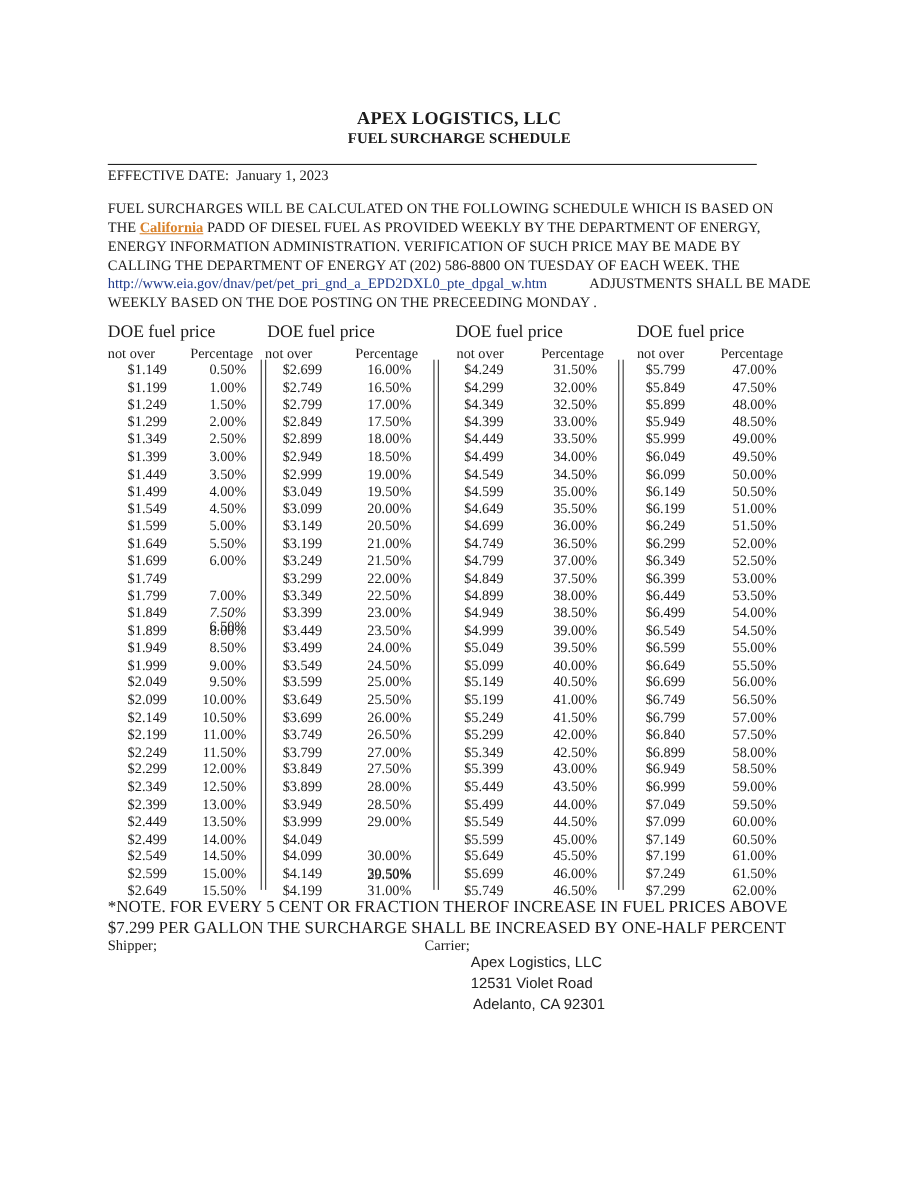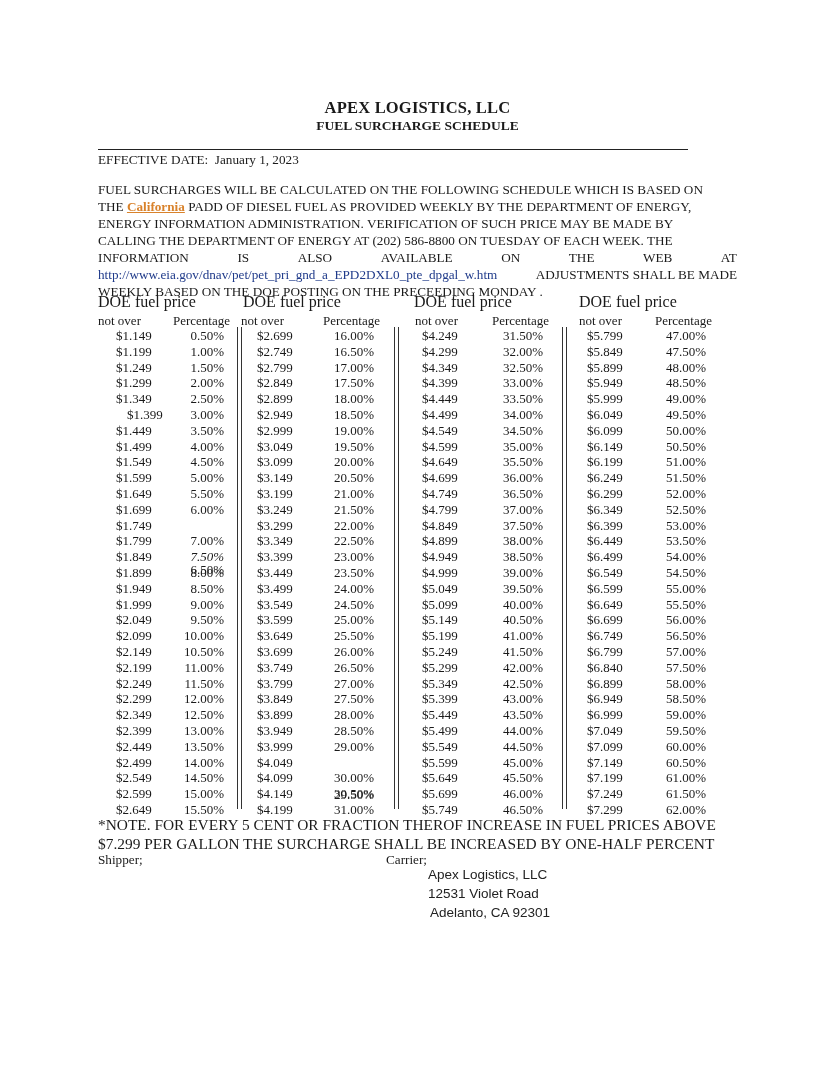--- a/index.html
+++ b/index.html
@@ -73,30 +73,20 @@
 
 <div class="para">
   <span class="line">FUEL SURCHARGES WILL BE CALCULATED ON THE FOLLOWING SCHEDULE WHICH IS BASED ON</span>
   <span class="line">
     <span>THE</span>
     <span class="hl">California</span>
     <span>PADD OF DIESEL FUEL AS PROVIDED WEEKLY BY THE DEPARTMENT OF ENERGY,</span>
   </span>
   <span class="line">ENERGY INFORMATION ADMINISTRATION. VERIFICATION OF SUCH PRICE MAY BE MADE BY</span>
   <span class="line">CALLING THE DEPARTMENT OF ENERGY AT (202) 586-8800 ON TUESDAY OF EACH WEEK. THE</span>
-  <span class="line just" id="line5">
-      <span>INFORMATION</span>
-      <span>IS</span>
-      <span>ALSO</span>
-      <span>AVAILABLE</span>
-      <span>ON</span>
-      <span>THE</span>
-      <span>WEB</span>
-      <span>AT</span>
-    </span>
   <span class="line" style="display:flex;justify-content:space-between;">
     <span class="url">http://www.eia.gov/dnav/pet/pet_pri_gnd_a_EPD2DXL0_pte_dpgal_w.htm</span>
     <span>ADJUSTMENTS SHALL BE MADE</span>
   </span>
   <span class="line">WEEKLY BASED ON THE DOE POSTING ON THE PRECEEDING MONDAY .</span>
 </div>
 
 <div class="table" id="surcharge-table">
     <div class="col" style="left: 0px; width: 136px;">
       <div class="head1" style="left: 2px;">DOE fuel price</div>
@@ -117,21 +107,21 @@
         </div>
         <div class="row">
           <span class="price" style="left: 20px;">$1.299</span>
           <span class="pct" style="right: 8px;">2.00%</span>
         </div>
         <div class="row">
           <span class="price" style="left: 20px;">$1.349</span>
           <span class="pct" style="right: 8px;">2.50%</span>
         </div>
         <div class="row">
-          <span class="price" style="left: 31px;">$1.399</span>
+          <span class="price" style="left: 20px;">$1.399</span>
           <span class="pct" style="right: 8px;">3.00%</span>
         </div>
         <div class="row">
           <span class="price" style="left: 20px;">$1.449</span>
           <span class="pct" style="right: 8px;">3.50%</span>
         </div>
         <div class="row">
           <span class="price" style="left: 20px;">$1.499</span>
           <span class="pct" style="right: 8px;">4.00%</span>
         </div>

